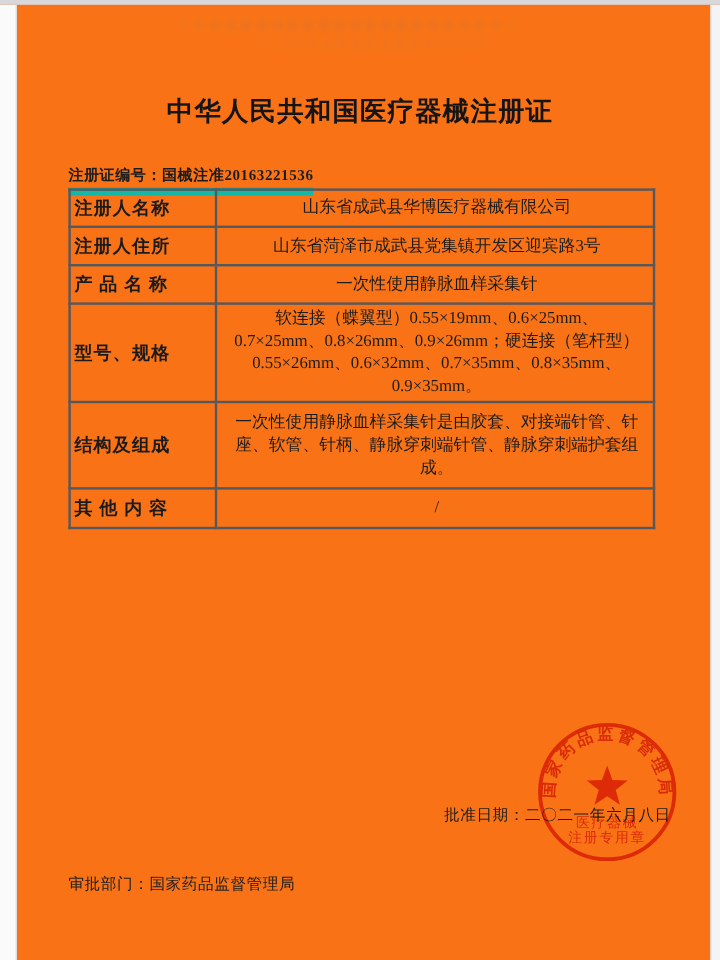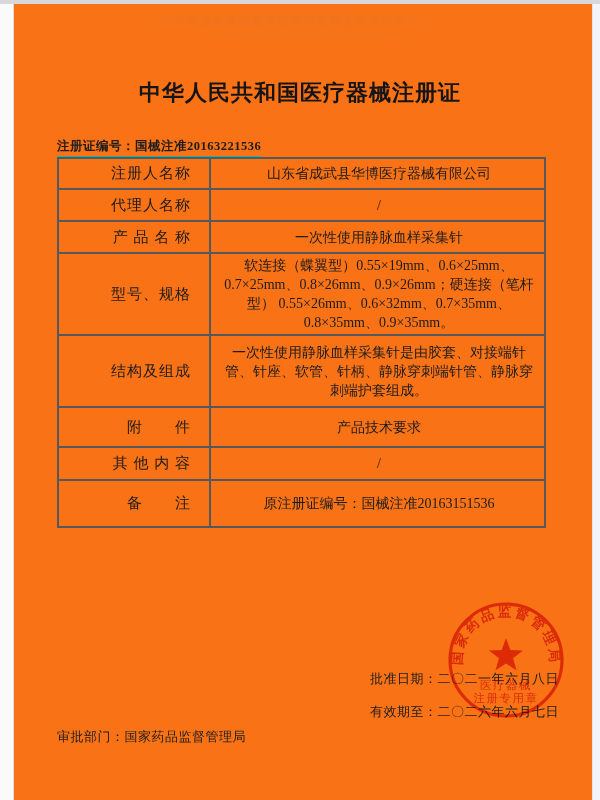--- a/index.html
+++ b/index.html
@@ -29,33 +29,33 @@
   .bleed-2{left:210px;top:28px;width:200px;height:8px;
     background:repeating-linear-gradient(90deg,rgba(120,120,140,.28) 0 5px,rgba(120,120,140,0) 5px 12px);}
   .title{
     position:absolute;left:0;top:74px;width:600px;
     text-align:center;font-size:22px;font-weight:bold;
     letter-spacing:1px;color:#151517;margin:0;
   }
   .cert-line{
     position:absolute;left:57px;top:134px;
     font-size:12.5px;font-weight:bold;letter-spacing:.5px;
-    border-bottom:3px solid #14b8a6;padding-bottom:1px;
+    border-bottom:7px solid #14b8a6;padding-bottom:1px;
   }
   table.cert{
     position:absolute;left:57px;top:153px;
     width:489px;border-collapse:collapse;table-layout:fixed;
   }
   table.cert th,table.cert td{
     border:2px solid #55585c;vertical-align:middle;
     overflow:hidden;
   }
   table.cert th{
-    width:114px;font-size:15px;font-weight:normal;color:#1b1b1d;
-    text-align:right;letter-spacing:1px;padding:0 18px;white-space:nowrap;
+    width:114px;font-size:15px;font-weight:bold;color:#1b1b1d;
+    text-align:left;letter-spacing:1px;padding:0 3px;white-space:nowrap;
   }
   table.cert td{
     font-size:14px;color:#1c1c1e;padding:2px 8px 2px 11px;
     line-height:19px;text-align:center;
   }
   tr.r1{height:31px;} tr.r2,tr.r3,tr.r4,tr.r5,tr.r6{height:32px;}
   tr.r7{height:76px;} tr.r8{height:72px;} tr.r9{height:53px;}
   tr.r10{height:40px;} tr.r11{height:33px;} tr.r12{height:47px;}
   .dept-line{
     position:absolute;left:57px;top:724px;font-size:13px;letter-spacing:.5px;
@@ -83,54 +83,45 @@
   <h1 class="title">中华人民共和国医疗器械注册证</h1>
 
   <div class="cert-line"><span>注册证编号：</span><span>国械注准20163221536</span></div>
 
   <table class="cert">
     <tbody>
       <tr class="r1">
         <th>注册人名称</th>
         <td>山东省成武县华博医疗器械有限公司</td>
       </tr>
-      <tr class="r4">
-        <th>代理人名称</th>
-        <td>/</td>
+      <tr class="r2">
+        <th>注册人住所</th>
+        <td>山东省菏泽市成武县党集镇开发区迎宾路3号</td>
       </tr>
       <tr class="r6">
         <th>产 品 名 称</th>
         <td>一次性使用静脉血样采集针</td>
       </tr>
       <tr class="r7">
         <th>型号、规格</th>
         <td>软连接（蝶翼型）0.55×19mm、0.6×25mm、0.7×25mm、0.8×26mm、0.9×26mm；硬连接（笔杆型） 0.55×26mm、0.6×32mm、0.7×35mm、0.8×35mm、0.9×35mm。</td>
       </tr>
       <tr class="r8">
         <th>结构及组成</th>
         <td>一次性使用静脉血样采集针是由胶套、对接端针管、针座、软管、针柄、静脉穿刺端针管、静脉穿刺端护套组成。</td>
       </tr>
-      <tr class="r10">
-        <th>附　　件</th>
-        <td>产品技术要求</td>
-      </tr>
       <tr class="r11">
         <th>其 他 内 容</th>
         <td>/</td>
-      </tr>
-      <tr class="r12">
-        <th>备　　注</th>
-        <td>原注册证编号：国械注准20163151536</td>
       </tr>
     </tbody>
   </table>
 
   <div class="dept-line">审批部门：国家药品监督管理局</div>
   <div class="date-line-1">批准日期：二〇二一年六月八日</div>
-  <div class="date-line-2">有效期至：二〇二六年六月七日</div>
 
   <svg class="stamp" viewBox="0 0 120 120" xmlns="http://www.w3.org/2000/svg">
     <circle cx="60" cy="60" r="56" fill="none" stroke="#dd3b2a" stroke-width="3.2"></circle>
     <path id="arcPath" d="M 18.7 75 A 44 44 0 1 1 101.3 75" fill="none"></path>
     <text font-size="13.5" fill="#d93a28" letter-spacing="3" font-weight="bold" font-family="Liberation Serif, DejaVu Serif, serif">
       <textPath href="#arcPath" startOffset="50%" text-anchor="middle">国家药品监督管理局</textPath>
     </text>
     <polygon fill="#dd3b2a" points="60,38 64.4,49.9 77.1,50.4 67.1,58.3 70.6,70.6 60,63.5 49.4,70.6 52.9,58.3 42.9,50.4 55.6,49.9"></polygon>
     <text x="60" y="89" text-anchor="middle" font-size="11.5" fill="#d93a28" letter-spacing="1.5" font-family="Liberation Serif, DejaVu Serif, serif">医疗器械</text>
     <text x="60" y="102" text-anchor="middle" font-size="11.5" fill="#d93a28" letter-spacing="1.5" font-family="Liberation Serif, DejaVu Serif, serif">注册专用章</text>

